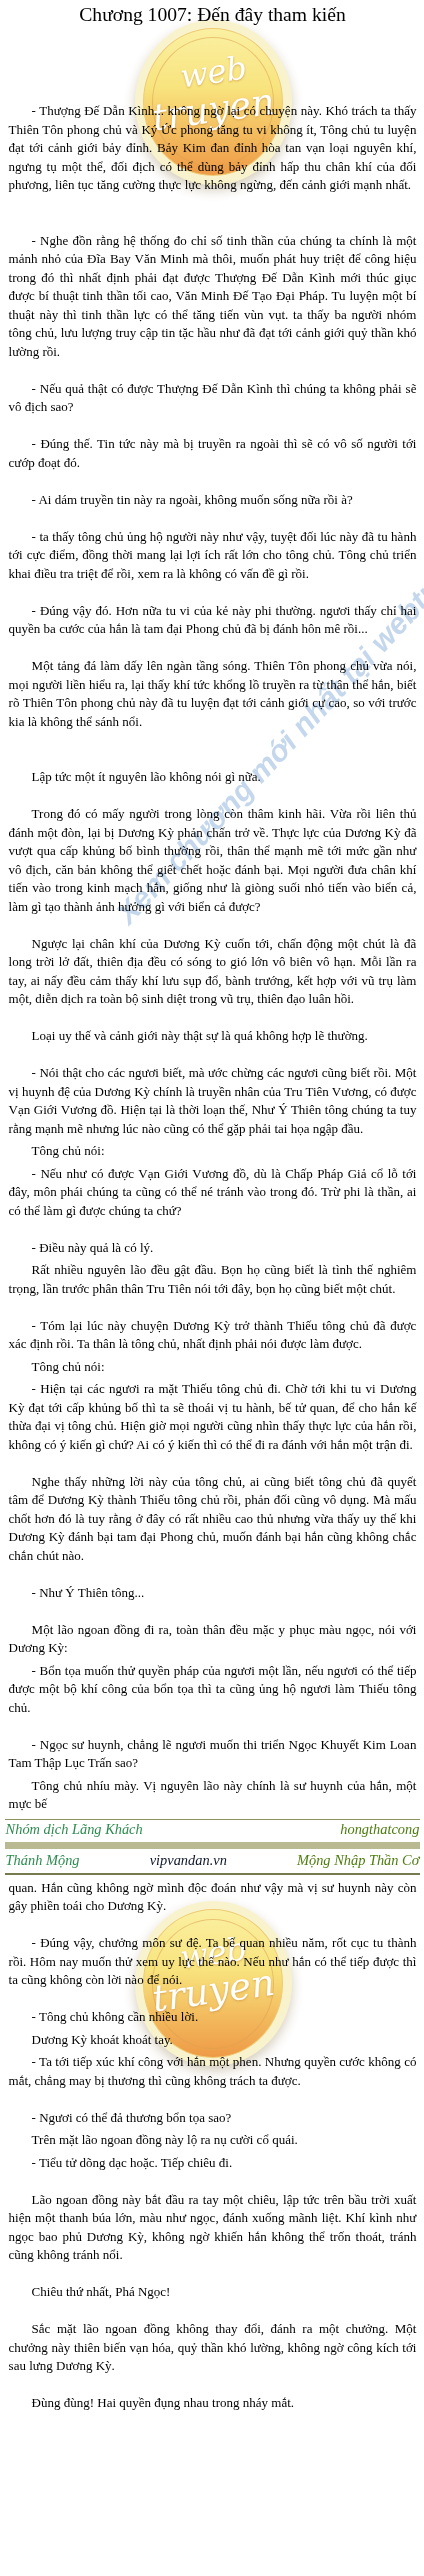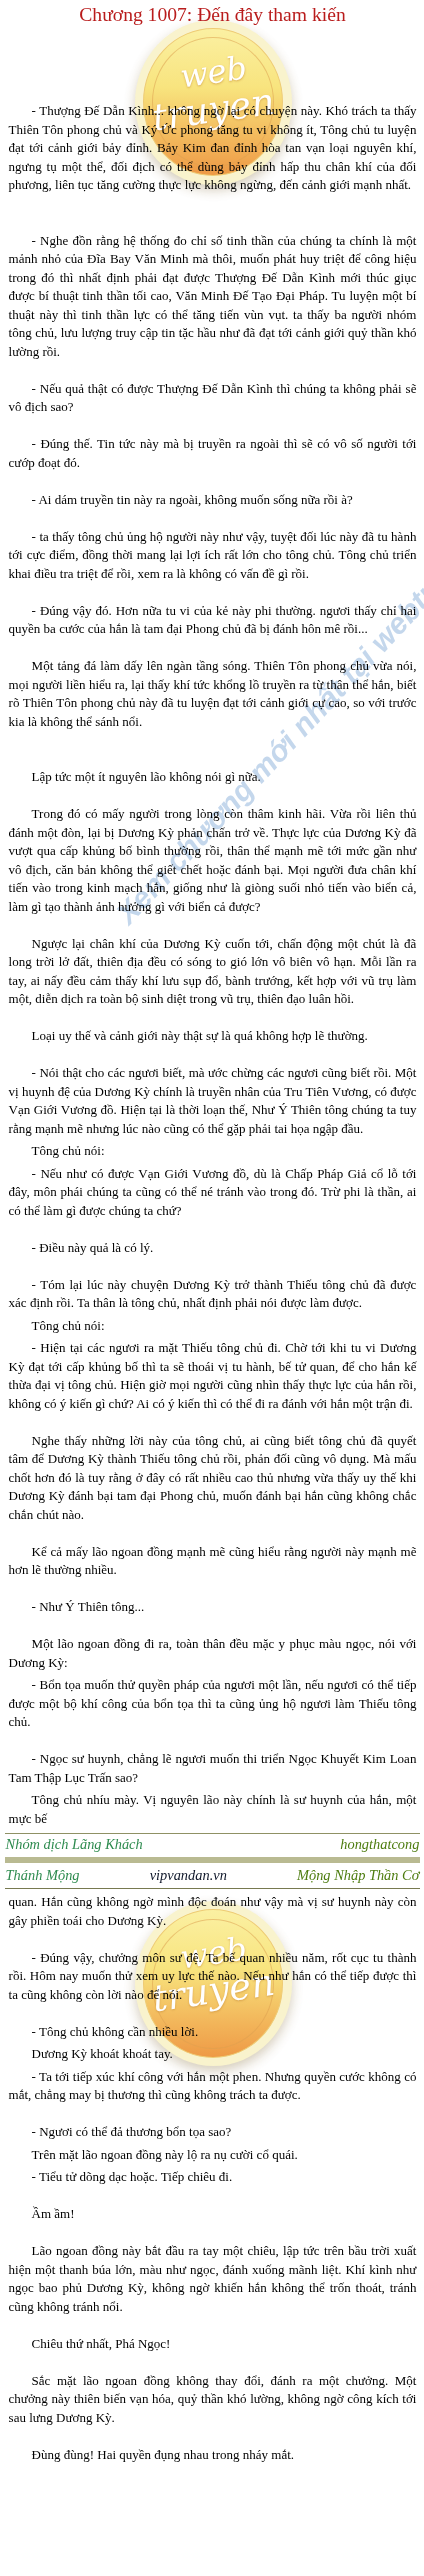--- a/index.html
+++ b/index.html
@@ -34,21 +34,21 @@
 
   .diag { position:absolute; z-index:0; white-space:nowrap;
     font-family:"Liberation Sans", sans-serif; font-weight:bold; font-style:italic;
     font-size:30px; color:rgba(115,160,210,0.42);
     transform:rotate(-47deg); transform-origin:left bottom; }
   .diag-1 { left:129px; top:907px; }
 
   
   #content { position:relative; z-index:1; padding:0 4.6px; }
   .chapter-title { margin:3.1px 0 76px; text-align:center; font-weight:normal;
-    font-size:19.6px; line-height:23px; color:#b91c1c; }
+    font-size:19.6px; line-height:23px; color:#000000; }
   .para { margin:4px; text-align:justify; text-indent:23px; }
   .cont { text-indent:0; }
   .gap  { margin-top:18.5px; }
   .gap2 { margin-top:37px; }
 
   
   .banner { margin:5.2px 0 3.1px; font-style:italic; font-size:14.4px; line-height:17.5px; }
   .b-line-top    { height:1px; background:#8f9164; }
   .b-bar         { height:6.2px; background:#b9ba92; margin:2.1px 0; }
   .b-line-bottom { height:1.5px; background:#77794f; margin-top:2.1px; }
@@ -91,25 +91,25 @@
         <p class="para gap">- Đúng vậy đó. Hơn nữa tu vi của kẻ này phi thường. ngươi thấy chỉ hai quyền ba cước của hắn là tam đại Phong chủ đã bị đánh hôn mê rồi...</p>
         <p class="para gap">Một tảng đá làm dấy lên ngàn tầng sóng. Thiên Tôn phong chủ vừa nói, mọi người liền hiểu ra, lại thấy khí tức khổng lồ truyền ra từ thân thể hắn, biết rõ Thiên Tôn phong chủ này đã tu luyện đạt tới cảnh giới cự cao, so với trước kia là không thể sánh nổi.</p>
         <p class="para gap2">Lập tức một ít nguyên lão không nói gì nữa.</p>
         <p class="para gap">Trong đó có mấy người trong lòng còn thâm kinh hãi. Vừa rồi liên thủ đánh một đòn, lại bị Dương Kỳ phản chấn trở về. Thực lực của Dương Kỳ đã vượt qua cấp khủng bố bình thường rồi, thân thể mạnh mẽ tới mức gần như vô địch, căn bản không thể giết chết hoặc đánh bại. Mọi người đưa chân khí tiến vào trong kinh mạch hắn, giống như là giòng suối nhỏ tiến vào biển cả, làm gì tạo thành ảnh hưởng gì với biển cả được?</p>
         <p class="para gap">Ngược lại chân khí của Dương Kỳ cuốn tới, chấn động một chút là đã long trời lở đất, thiên địa đều có sóng to gió lớn vô biên vô hạn. Mỗi lần ra tay, ai nấy đều cảm thấy khí lưu sụp đổ, bành trướng, kết hợp với vũ trụ làm một, diễn dịch ra toàn bộ sinh diệt trong vũ trụ, thiên đạo luân hồi.</p>
         <p class="para gap">Loại uy thế và cảnh giới này thật sự là quá không hợp lẽ thường.</p>
         <p class="para gap">- Nói thật cho các ngươi biết, mà ước chừng các ngươi cũng biết rồi. Một vị huynh đệ của Dương Kỳ chính là truyền nhân của Tru Tiên Vương, có được Vạn Giới Vương đồ. Hiện tại là thời loạn thế, Như Ý Thiên tông chúng ta tuy rằng mạnh mẽ nhưng lúc nào cũng có thể gặp phải tai họa ngập đầu.</p>
         <p class="para">Tông chủ nói:</p>
         <p class="para">- Nếu như có được Vạn Giới Vương đồ, dù là Chấp Pháp Giả cổ lỗ tới đây, môn phái chúng ta cũng có thể né tránh vào trong đó. Trừ phi là thần, ai có thể làm gì được chúng ta chứ?</p>
         <p class="para gap">- Điều này quả là có lý.</p>
+        <p class="para">Rất nhiều nguyên lão đều gật đầu. Bọn họ cũng biết là tình thế nghiêm trọng, lần trước phân thân Tru Tiên nói tới đây, bọn họ cũng biết một chút.</p>
         <p class="para gap">- Tóm lại lúc này chuyện Dương Kỳ trở thành Thiếu tông chủ đã được xác định rồi. Ta thân là tông chủ, nhất định phải nói được làm được.</p>
         <p class="para">Tông chủ nói:</p>
         <p class="para">- Hiện tại các ngươi ra mặt Thiếu tông chủ đi. Chờ tới khi tu vi Dương Kỳ đạt tới cấp khủng bố thì ta sẽ thoái vị tu hành, bế tử quan, để cho hắn kế thừa đại vị tông chủ. Hiện giờ mọi người cũng nhìn thấy thực lực của hắn rồi, không có ý kiến gì chứ? Ai có ý kiến thì có thể đi ra đánh với hắn một trận đi.</p>
         <p class="para gap">Nghe thấy những lời này của tông chủ, ai cũng biết tông chủ đã quyết tâm để Dương Kỳ thành Thiếu tông chủ rồi, phản đối cũng vô dụng. Mà mấu chốt hơn đó là tuy rằng ở đây có rất nhiều cao thủ nhưng vừa thấy uy thế khi Dương Kỳ đánh bại tam đại Phong chủ, muốn đánh bại hắn cũng không chắc chắn chút nào.</p>
-        <p class="para gap">Kể cả mấy lão ngoan đồng mạnh mẽ cũng hiểu rằng người này mạnh mẽ hơn lẽ thường nhiều.</p>
         <p class="para gap">- Như Ý Thiên tông...</p>
         <p class="para gap">Một lão ngoan đồng đi ra, toàn thân đều mặc y phục màu ngọc, nói với Dương Kỳ:</p>
         <p class="para">- Bổn tọa muốn thử quyền pháp của ngươi một lần, nếu ngươi có thể tiếp được một bộ khí công của bổn tọa thì ta cũng ủng hộ ngươi làm Thiếu tông chủ.</p>
         <p class="para gap">- Ngọc sư huynh, chẳng lẽ ngươi muốn thi triển Ngọc Khuyết Kim Loan Tam Thập Lục Trấn sao?</p>
         <p class="para">Tông chủ nhíu mày. Vị nguyên lão này chính là sư huynh của hắn, một mực bế</p>
   <div class="banner">
     <div class="b-line-top"></div>
     <div class="b-row">
       <span class="b-green">Nhóm dịch Lãng Khách</span>
       <span class="b-coral">hongthatcong</span>
@@ -123,21 +123,20 @@
     <div class="b-line-bottom"></div>
   </div>
 <p class="para cont">quan. Hắn cũng không ngờ mình độc đoán như vậy mà vị sư huynh này còn gây phiền toái cho Dương Kỳ.</p>
         <p class="para gap">- Đúng vậy, chưởng môn sư đệ. Ta bế quan nhiều năm, rốt cục tu thành rồi. Hôm nay muốn thử xem uy lực thế nào. Nếu như hắn có thể tiếp được thì ta cũng không còn lời nào để nói.</p>
         <p class="para gap">- Tông chủ không cần nhiều lời.</p>
         <p class="para">Dương Kỳ khoát khoát tay.</p>
         <p class="para">- Ta tới tiếp xúc khí công với hắn một phen. Nhưng quyền cước không có mắt, chẳng may bị thương thì cũng không trách ta được.</p>
         <p class="para gap">- Ngươi có thể đả thương bổn tọa sao?</p>
         <p class="para">Trên mặt lão ngoan đồng này lộ ra nụ cười cổ quái.</p>
         <p class="para">- Tiểu tử dõng dạc hoặc. Tiếp chiêu đi.</p>
-        <p class="para gap">Ầm ầm!</p>
         <p class="para gap">Lão ngoan đồng này bắt đầu ra tay một chiêu, lập tức trên bầu trời xuất hiện một thanh búa lớn, màu như ngọc, đánh xuống mãnh liệt. Khí kình như ngọc bao phủ Dương Kỳ, không ngờ khiến hắn không thể trốn thoát, tránh cũng không tránh nổi.</p>
         <p class="para gap">Chiêu thứ nhất, Phá Ngọc!</p>
         <p class="para gap">Sắc mặt lão ngoan đồng không thay đổi, đánh ra một chưởng. Một chưởng này thiên biến vạn hóa, quỷ thần khó lường, không ngờ công kích tới sau lưng Dương Kỳ.</p>
         <p class="para gap">Đùng đùng! Hai quyền đụng nhau trong nháy mắt.</p>
 
 </div>
   </div>
 </div>
 
 

